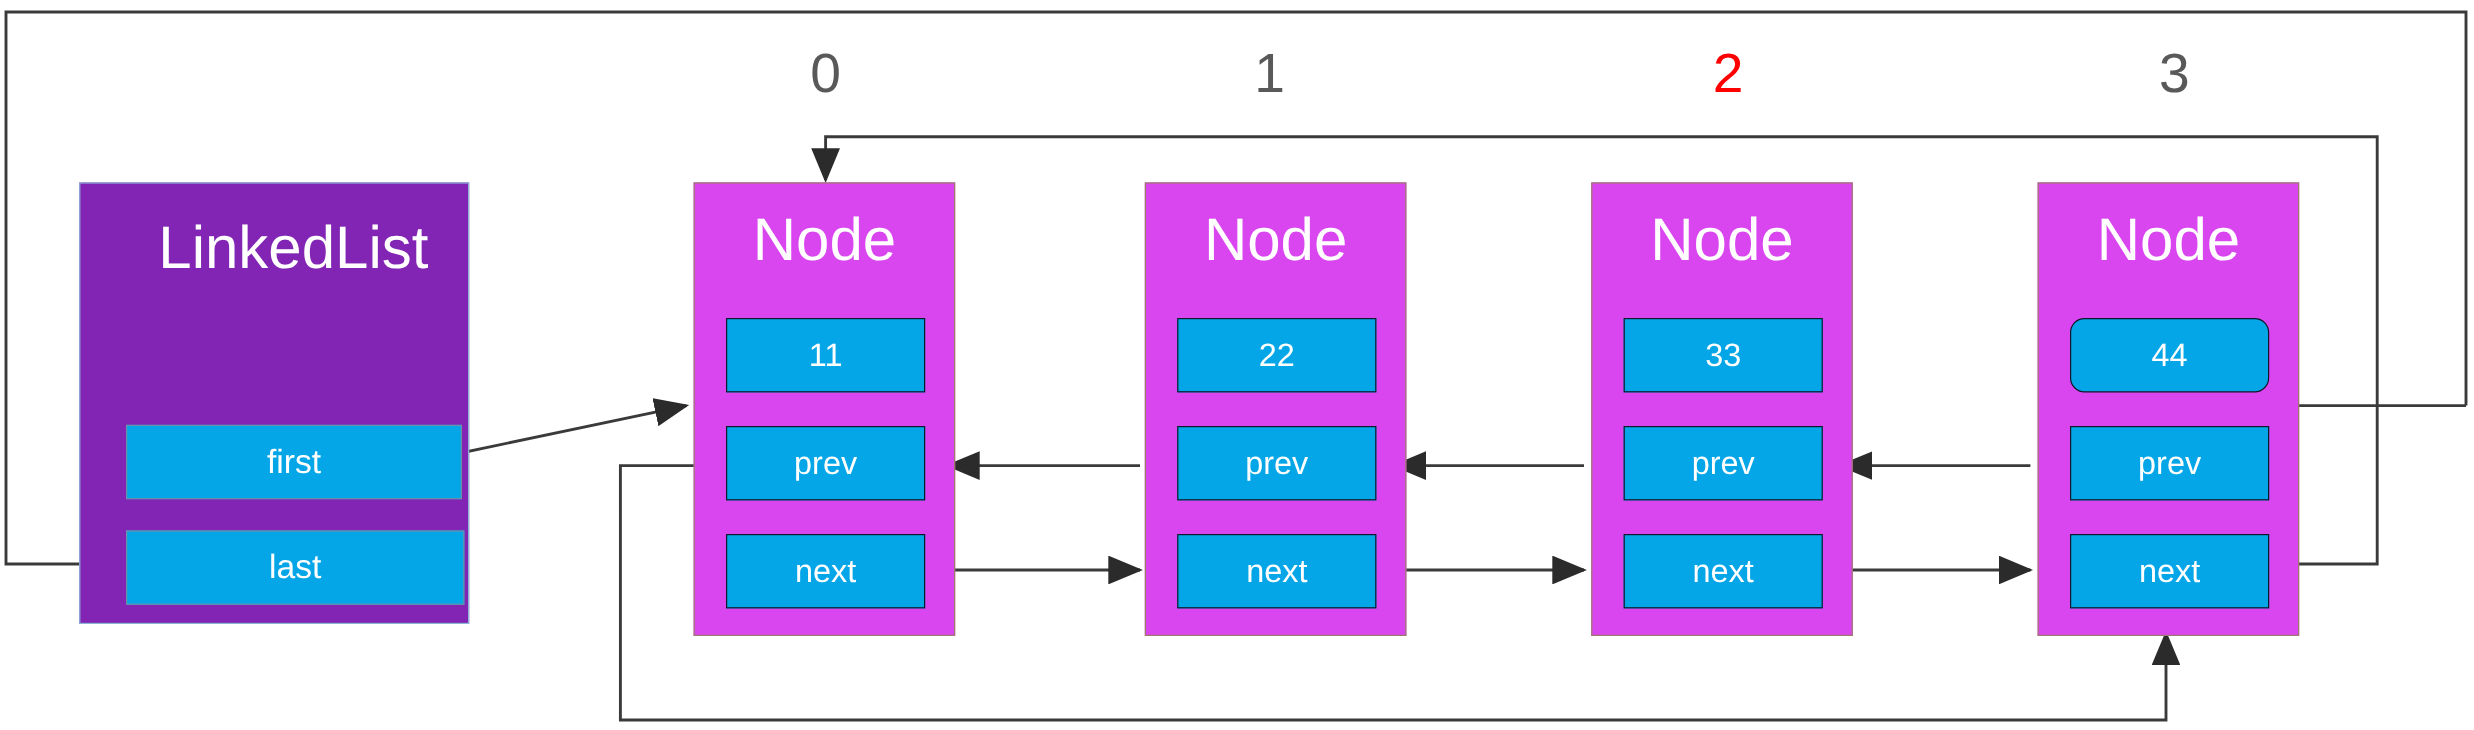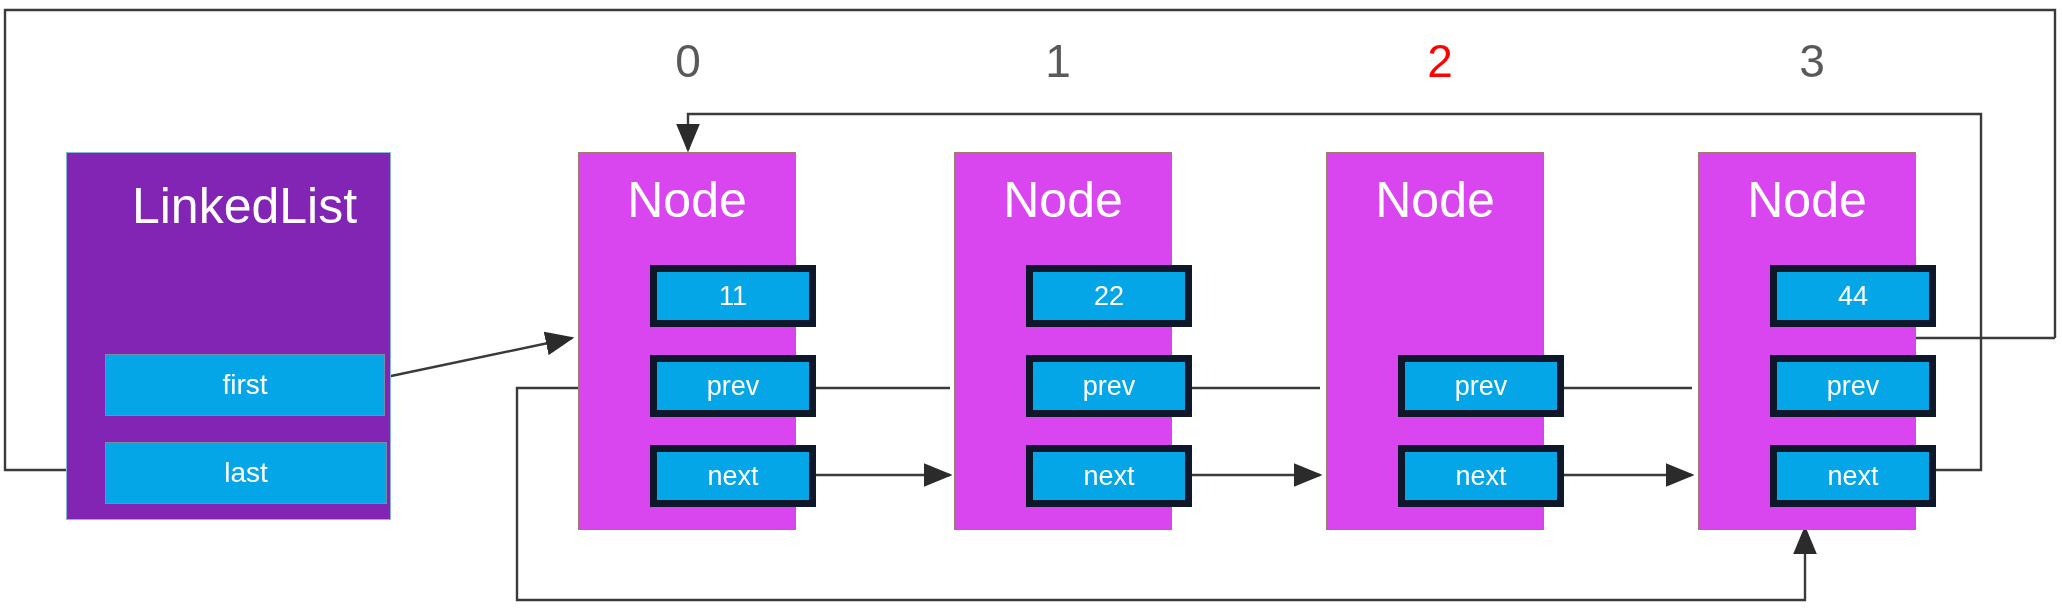--- a/index.html
+++ b/index.html
@@ -9,22 +9,22 @@
   .idx{position:absolute;font-size:46px;line-height:1;color:#595959;text-align:center;width:80px;}
   .idx.hl{color:#ff0000;}
 
   .ll-box{position:absolute;background:#8224b4;border:1px solid #8ab6d6;box-sizing:border-box;}
   .ll-title{position:absolute;left:0;right:0;top:28px;text-align:center;color:#ffffff;font-size:50px;line-height:1;letter-spacing:0px;padding-left:32px;}
   .field{position:absolute;background:#05a6e8;border:1px solid #6f8fa8;box-sizing:border-box;
          color:#ffffff;font-size:28px;display:flex;align-items:center;justify-content:center;}
 
   .node-box{position:absolute;background:#d946ef;border:1px solid #9e7a6b;box-sizing:border-box;}
   .node-title{position:absolute;left:0;right:0;top:22px;text-align:center;color:#ffffff;font-size:50px;line-height:1;}
-  .nfield{position:absolute;background:#05a6e8;border:7px solid #0f172a;box-sizing:border-box;
-          color:#ffffff;font-size:27px;display:flex;align-items:center;justify-content:center;margin-left:45px;}
+  .nfield{position:absolute;background:#05a6e8;border:1px solid #0f172a;box-sizing:border-box;
+          color:#ffffff;font-size:27px;display:flex;align-items:center;justify-content:center;}
 </style>
 </head>
 <body>
 
 <div id="stage">
 
   <svg id="wires" viewBox="0 0 2062 608" xmlns="http://www.w3.org/2000/svg">
     <defs>
       <marker id="ah" viewBox="0 0 12 10" refX="11" refY="5" markerWidth="12" markerHeight="10" orient="auto-start-reverse">
         <path d="M0,0 L12,5 L0,10 z" fill="#2b2b2b"></path>
@@ -72,24 +72,25 @@
 
   <div class="node-box" style="left:954px;top:152px;width:218px;height:378px;">
     <div class="node-title">Node</div>
     <div class="nfield" style="left:26px;top:112px;width:166px;height:62px;text-align:right;">22</div>
     <div class="nfield" style="left:26px;top:202px;width:166px;height:62px;">prev</div>
     <div class="nfield" style="left:26px;top:292px;width:166px;height:62px;">next</div>
   </div>
 
   <div class="node-box" style="left:1326px;top:152px;width:218px;height:378px;">
     <div class="node-title">Node</div>
+    <div class="nfield" style="left:26px;top:112px;width:166px;height:62px;">33</div>
     <div class="nfield" style="left:26px;top:202px;width:166px;height:62px;">prev</div>
     <div class="nfield" style="left:26px;top:292px;width:166px;height:62px;">next</div>
   </div>
 
   <div class="node-box" style="left:1698px;top:152px;width:218px;height:378px;">
     <div class="node-title">Node</div>
-    <div class="nfield" style="left:26px;top:112px;width:166px;height:62px;">44</div>
+    <div class="nfield" style="left:26px;top:112px;width:166px;height:62px;border-radius:12px;">44</div>
     <div class="nfield" style="left:26px;top:202px;width:166px;height:62px;">prev</div>
     <div class="nfield" style="left:26px;top:292px;width:166px;height:62px;">next</div>
   </div>
 
 </div>
 
 </body></html>

